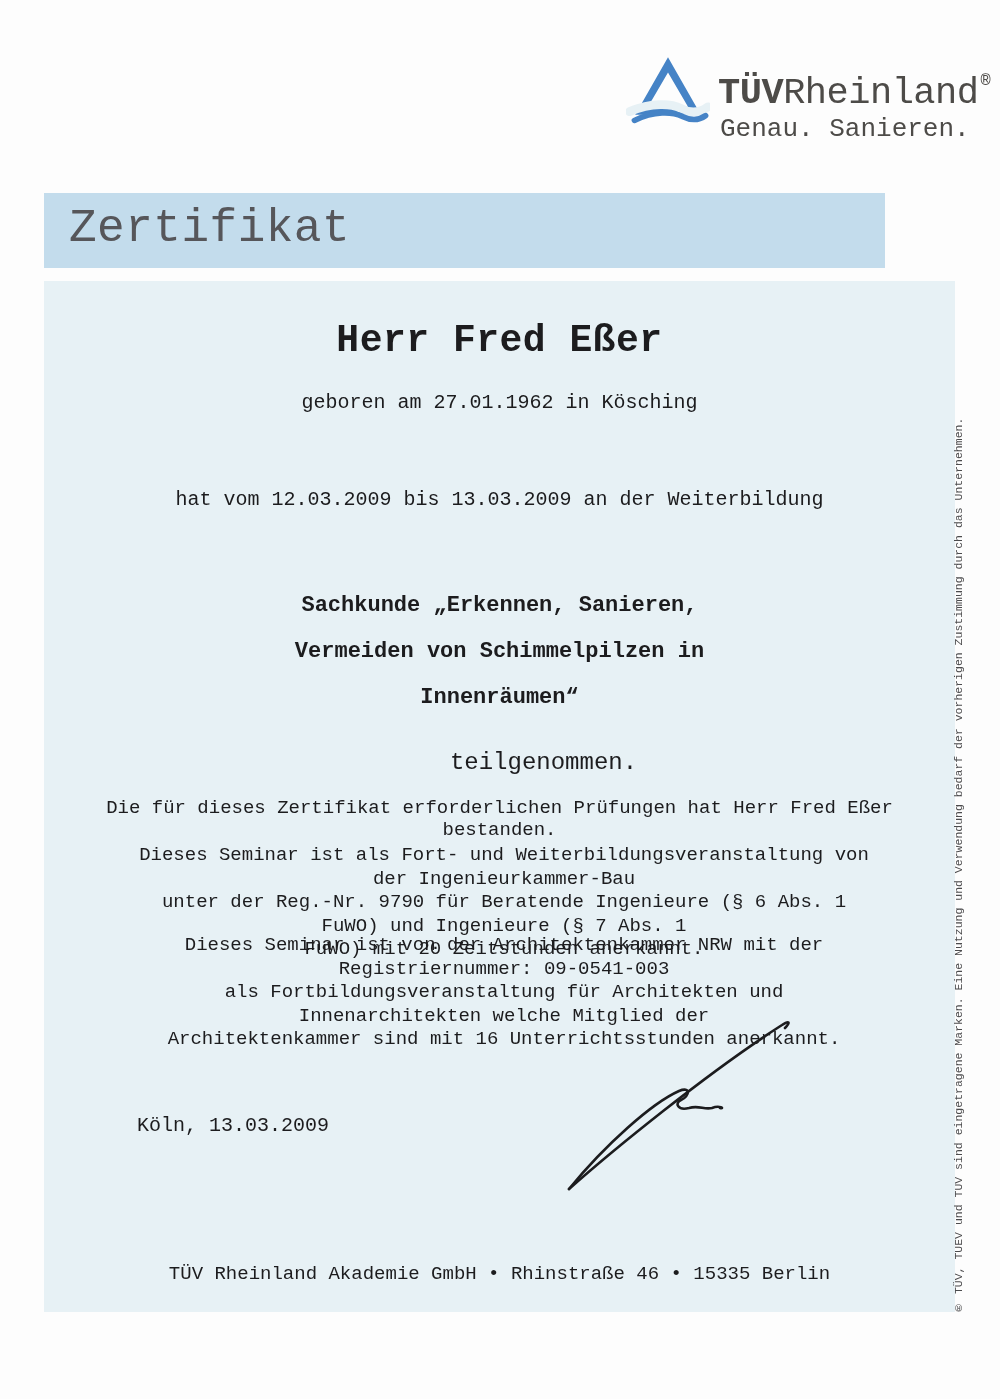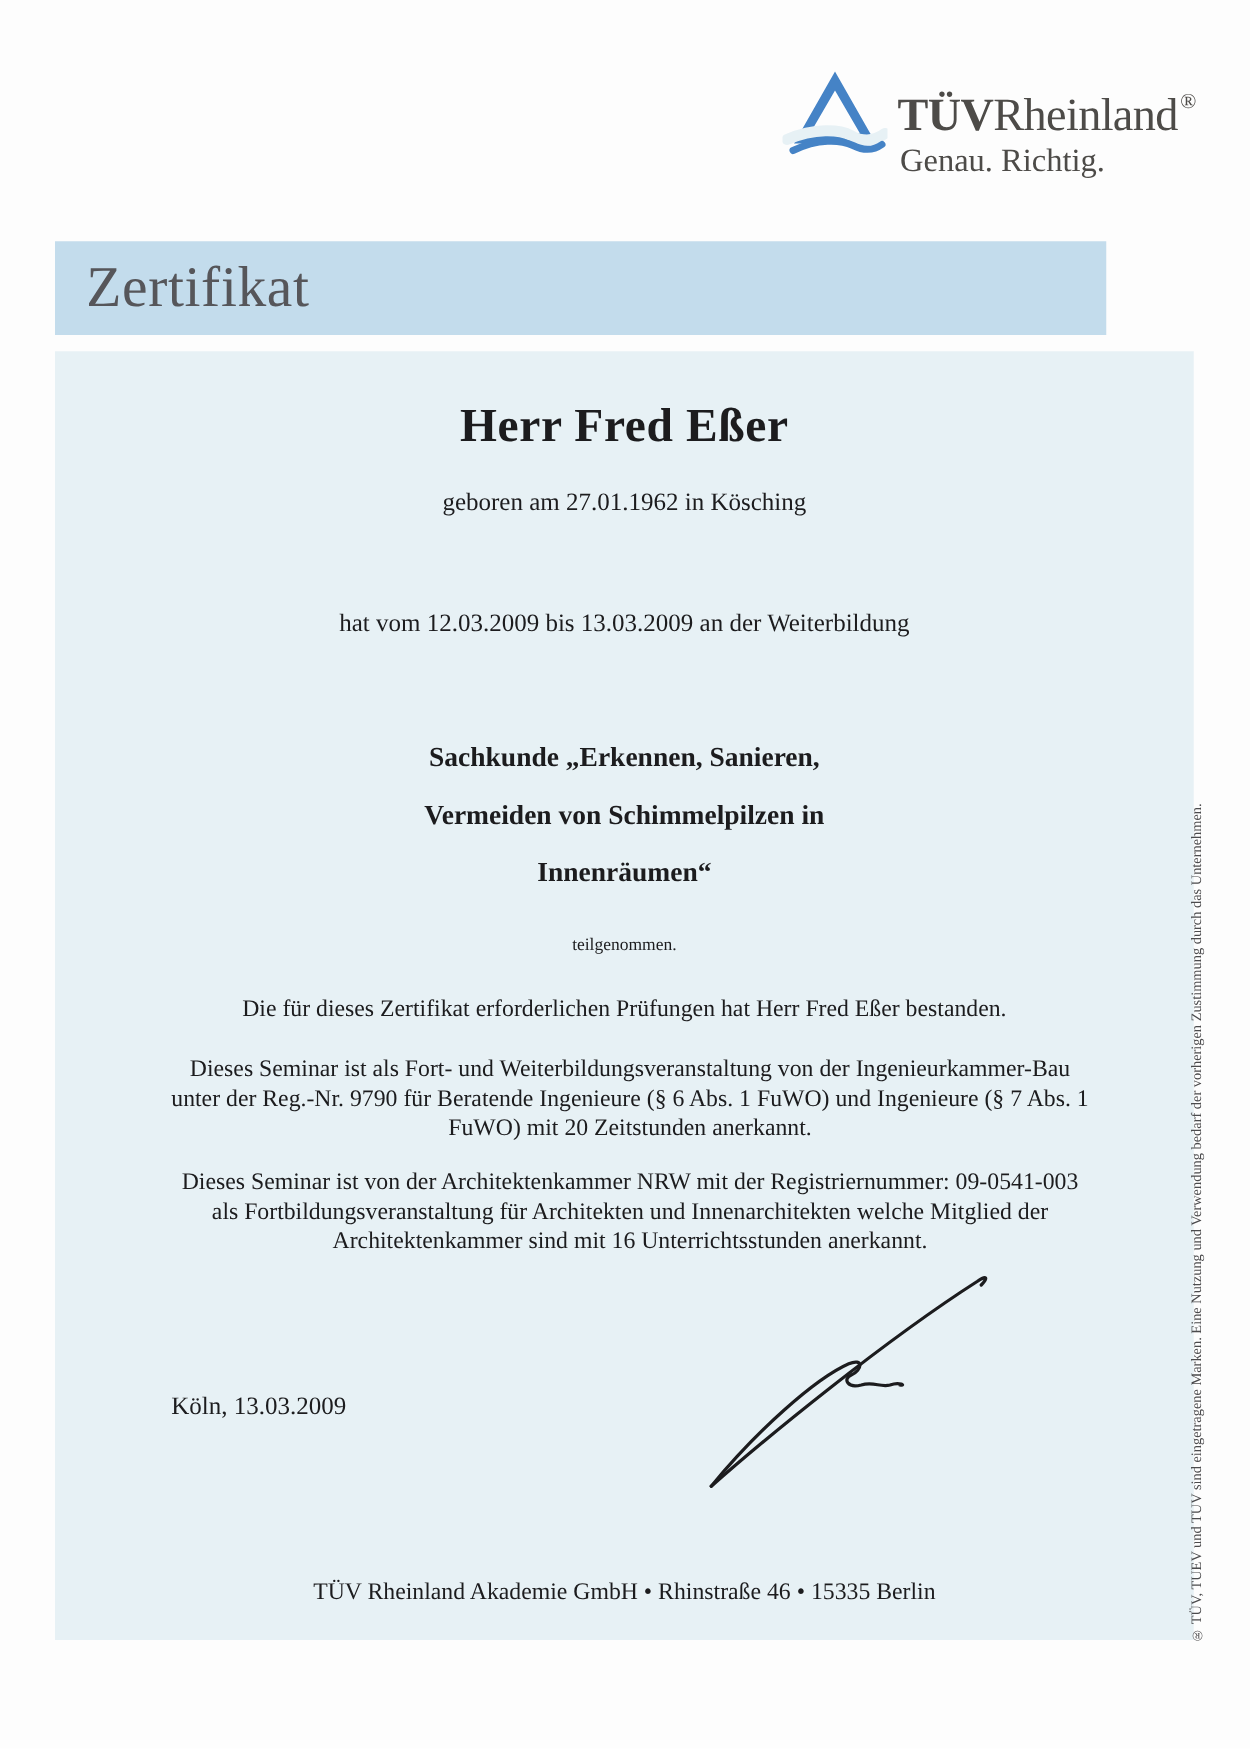--- a/index.html
+++ b/index.html
@@ -10,21 +10,21 @@
     --logo-text:#4d4b48;
     --band-text:#56565a;
     --ink:#1c1c1e;
   }
   *{margin:0;padding:0;box-sizing:border-box;}
   html,body{background:#ffffff;}
   .page{
     position:relative;
     width:1000px;height:1399px;
     background:var(--page-bg);
-    font-family:Liberation Serif, serif;
+    font-family:Liberation Mono, monospace;
     color:var(--ink);
     overflow:hidden;
   }
   .abs{position:absolute;}
 
   
   .logo-wrap{left:626px;top:50px;width:360px;height:100px;}
   .logo-triangle{position:absolute;left:0;top:4px;width:84px;height:76px;}
   .brand-line{position:absolute;left:92px;top:21px;font-size:37px;color:var(--logo-text);letter-spacing:-0.5px;white-space:nowrap;}
   .brand-bold{font-weight:bold;}
@@ -36,21 +36,21 @@
   .band{left:44px;top:193px;width:841px;height:75px;background:var(--band-bg);}
   .band-title{position:absolute;left:25px;top:10px;font-size:46px;color:var(--band-text);letter-spacing:0.5px;}
 
   
   .cert{left:44px;top:281px;width:911px;height:1031px;background:var(--body-bg);}
   .centered{left:0;width:100%;text-align:center;}
   .recipient{top:38px;font-size:38px;font-weight:bold;letter-spacing:0.5px;}
   .birth{top:110px;font-size:20px;}
   .intro{top:207px;font-size:20px;}
   .course-title{top:302px;font-size:22px;font-weight:bold;line-height:46px;}
-  .participation{top:468px;font-size:14px;}
+  .participation{top:468px;font-size:24px;margin-left:44px;}
   .examline{top:516px;font-size:19px;}
   .para{left:93px;width:734px;font-size:19px;line-height:23.5px;text-align:center;}
   .para1{top:563px;}
   .para2{top:653px;}
   .placedate{left:93px;top:833px;font-size:20px;}
   .sig-block{left:505px;top:730px;width:340px;height:290px;}
   .sig-graphic{position:absolute;left:8px;top:0;width:250px;height:185px;}
   .footer-line{top:982px;font-size:19px;}
 
   
@@ -71,21 +71,21 @@
 
   <div class="abs logo-wrap">
     <svg class="logo-triangle" viewBox="0 0 100 95" aria-hidden="true">
       <path d="M50 4 L91 76 L9 76 Z M50 23 L75 66 L25 66 Z" fill="#4583c6" fill-rule="evenodd"></path>
       <path d="M2 72 C30 60 55 62 66 68 C80 76 92 72 100 66" stroke="#e7f1f5" stroke-width="11" fill="none" stroke-linecap="round"></path>
       <path d="M8 83 C33 71 55 72 68 78 C80 84 90 82 97 77" stroke="#4583c6" stroke-width="7" fill="none" stroke-linecap="round"></path>
     </svg>
     <div class="brand-line">
       <span class="brand-bold">TÜV</span><span class="brand-reg">Rheinland</span><span class="brand-r">®</span>
     </div>
-    <div class="tagline">Genau. Richtig.</div>
+    <div class="tagline">Genau. Sanieren.</div>
   </div>
 
   <div class="abs band">
     <div class="band-title">Zertifikat</div>
   </div>
 
   <div class="abs cert">
 
     <div class="abs centered recipient">Herr Fred Eßer</div>
     <div class="abs centered birth">geboren am 27.01.1962 in Kösching</div>

